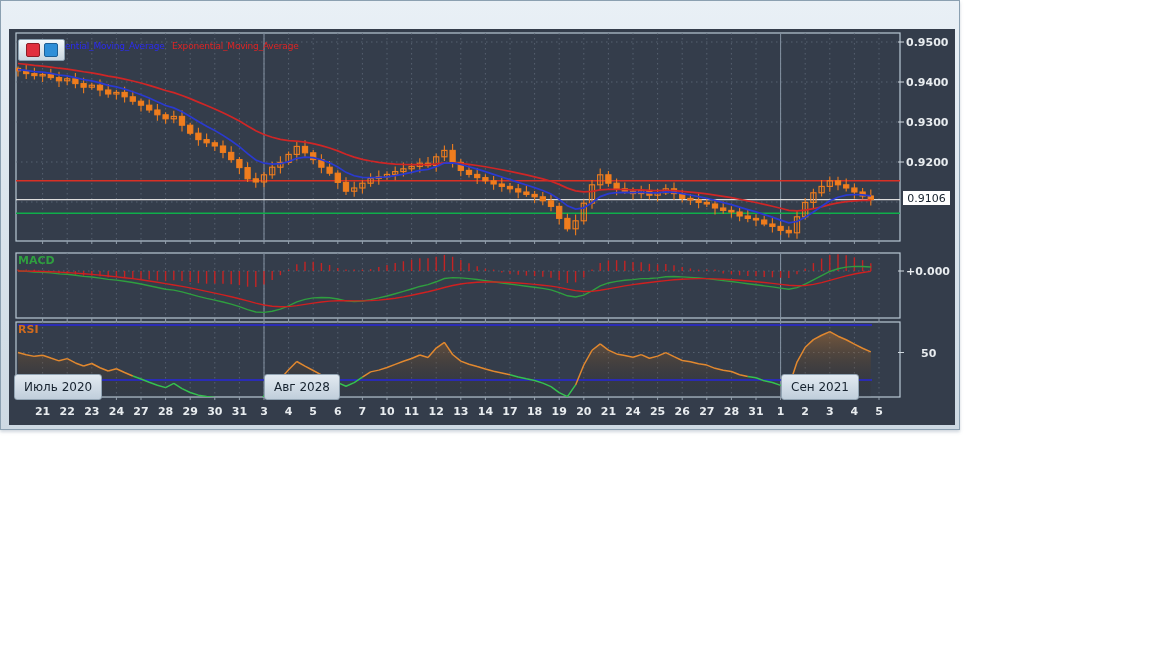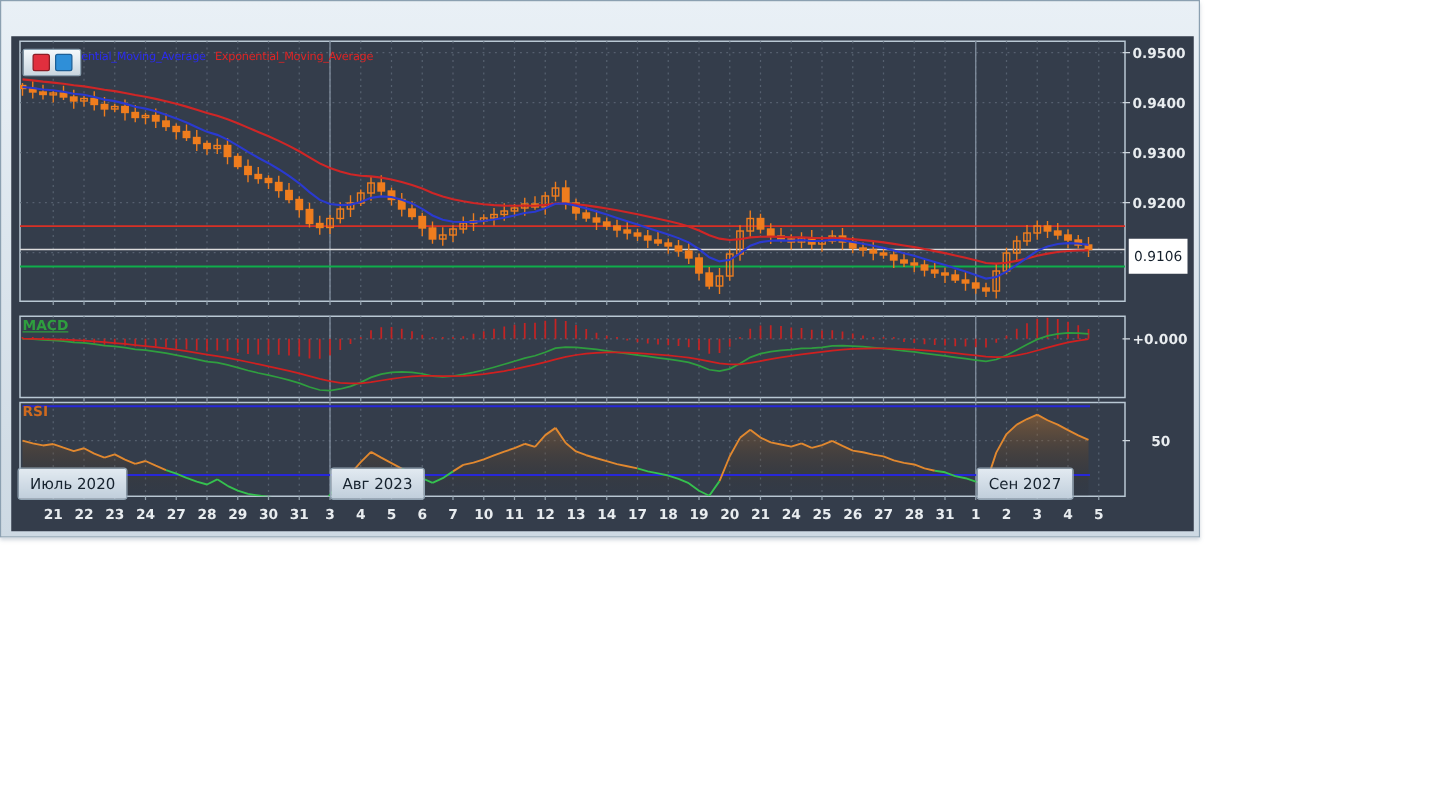--- a/index.html
+++ b/index.html
@@ -23,23 +23,23 @@
   .legend-btn{position:absolute;left:18px;top:39px;width:45px;height:20px;
     background:linear-gradient(#f4f8fb,#c9d6e0);border:1px solid #8ba0b0;border-radius:2px;
     display:flex;align-items:center;justify-content:center;gap:4px;}
   .sq{width:12px;height:12px;border-radius:2px;}
   .sq-red{background:#e12f3e;border:1px solid #8c1d26;}
   .sq-blue{background:#2f8fd8;border:1px solid #1d5f96;}
   .legend-label{position:absolute;top:41px;font-size:9px;letter-spacing:-.2px;white-space:nowrap;}
   .lbl-blue{left:65px;color:#2b2bf0;}
   .lbl-red{left:172px;color:#e02424;text-align:right;}
   .panel-label{position:absolute;font-size:11px;font-weight:bold;white-space:nowrap;}
-  .macd-label{left:18px;top:254px;color:#2f9e3f;text-decoration:underline;}
+  .macd-label{left:18px;top:254px;color:#2f9e3f;}
   .rsi-label{left:18px;top:323px;color:#cf6a1f;text-align:right;}
-  .price-box{position:absolute;left:903px;top:191px;width:47px;height:28px;background:#ffffff;
+  .price-box{position:absolute;left:903px;top:191px;width:47px;height:14px;background:#ffffff;
     color:#15202c;font-size:11px;display:flex;align-items:center;justify-content:center;}
   .month-box{position:absolute;top:374px;height:15px;padding:12px 9px;box-sizing:border-box;
     background:linear-gradient(#e2eaf1,#c0cedb);border:1px solid #92a4b3;border-radius:3px;
     color:#16222e;font-size:12px;display:flex;align-items:center;white-space:nowrap;}
 </style>
 </head>
 <body>
 
 <div class="window">
 
@@ -680,14 +680,14 @@
 </div>
 <span class="legend-label lbl-blue">ential_Moving_Average</span>
 <span class="legend-label lbl-red">Exponential_Moving_Average</span>
 
 <div class="panel-label macd-label">MACD</div>
 <div class="panel-label rsi-label">RSI</div>
 
 <div class="price-box">0.9106</div>
 
 <div class="month-box" style="left:14px">Июль 2020</div>
-<div class="month-box" style="left:264px">Авг 2023</div>
-<div class="month-box" style="left:781px">Сен 2027</div>
+<div class="month-box" style="left:264px">Авг 2028</div>
+<div class="month-box" style="left:781px">Сен 2021</div>
 
 </body></html>

